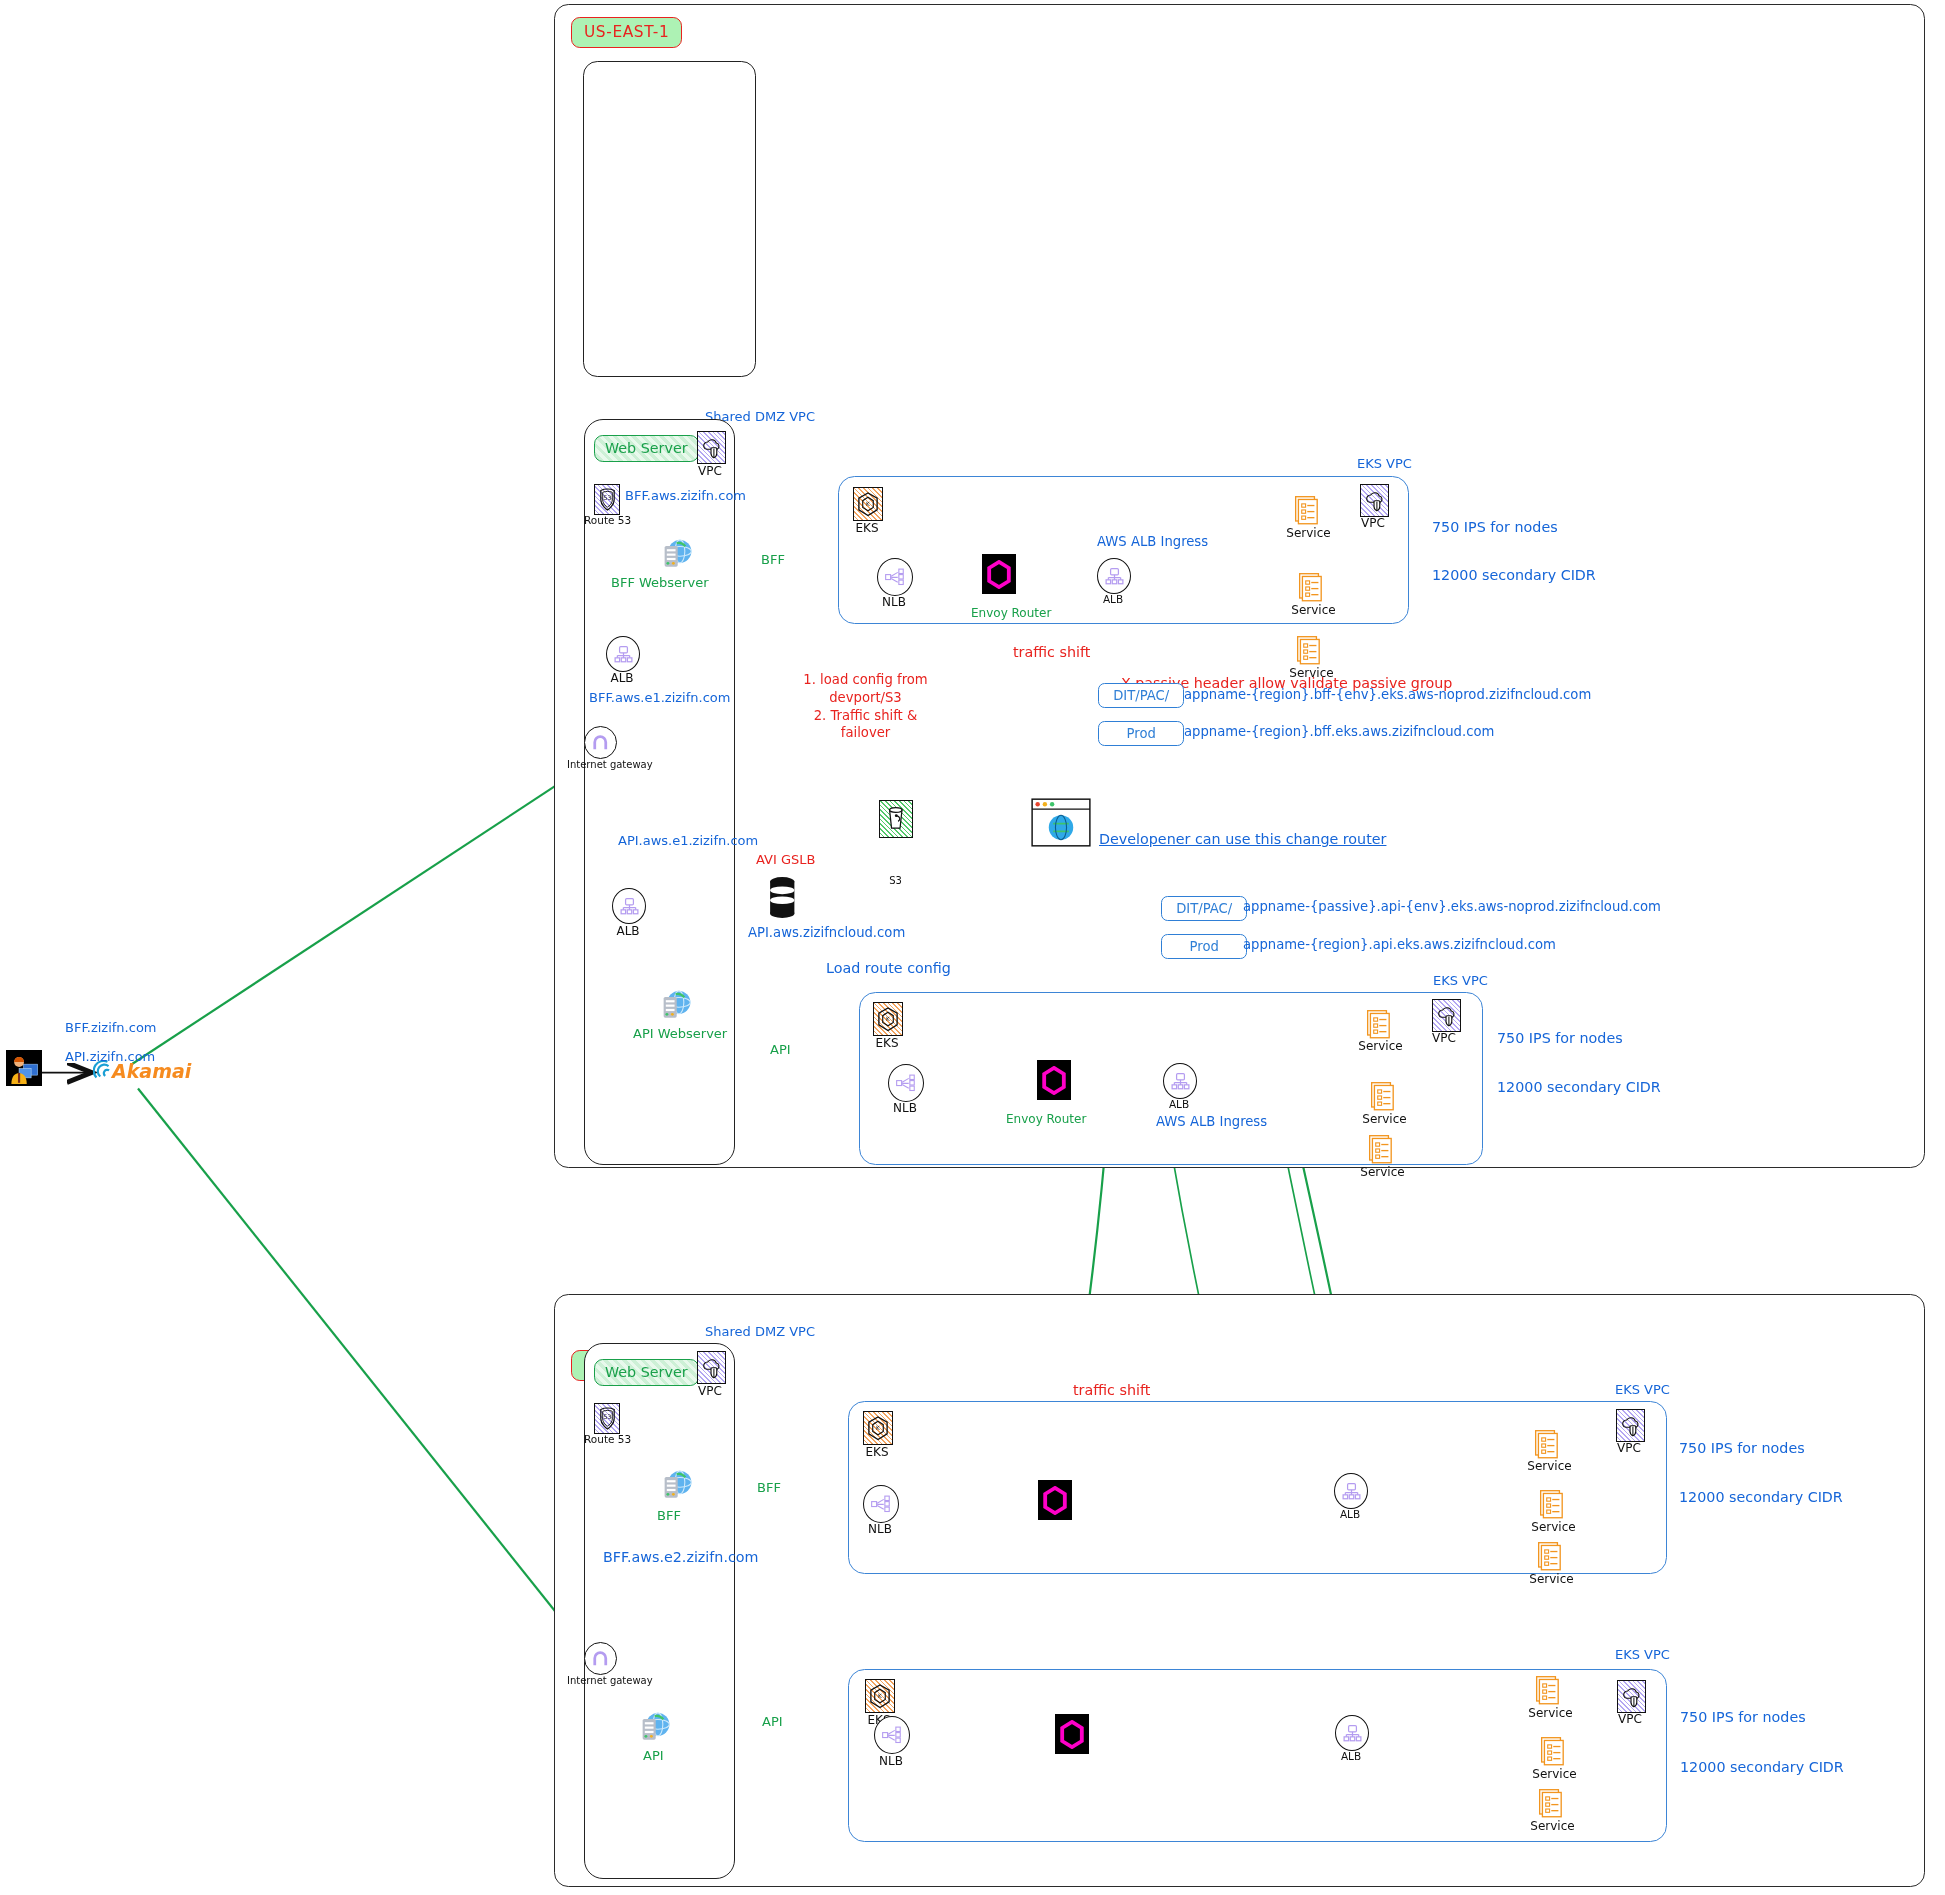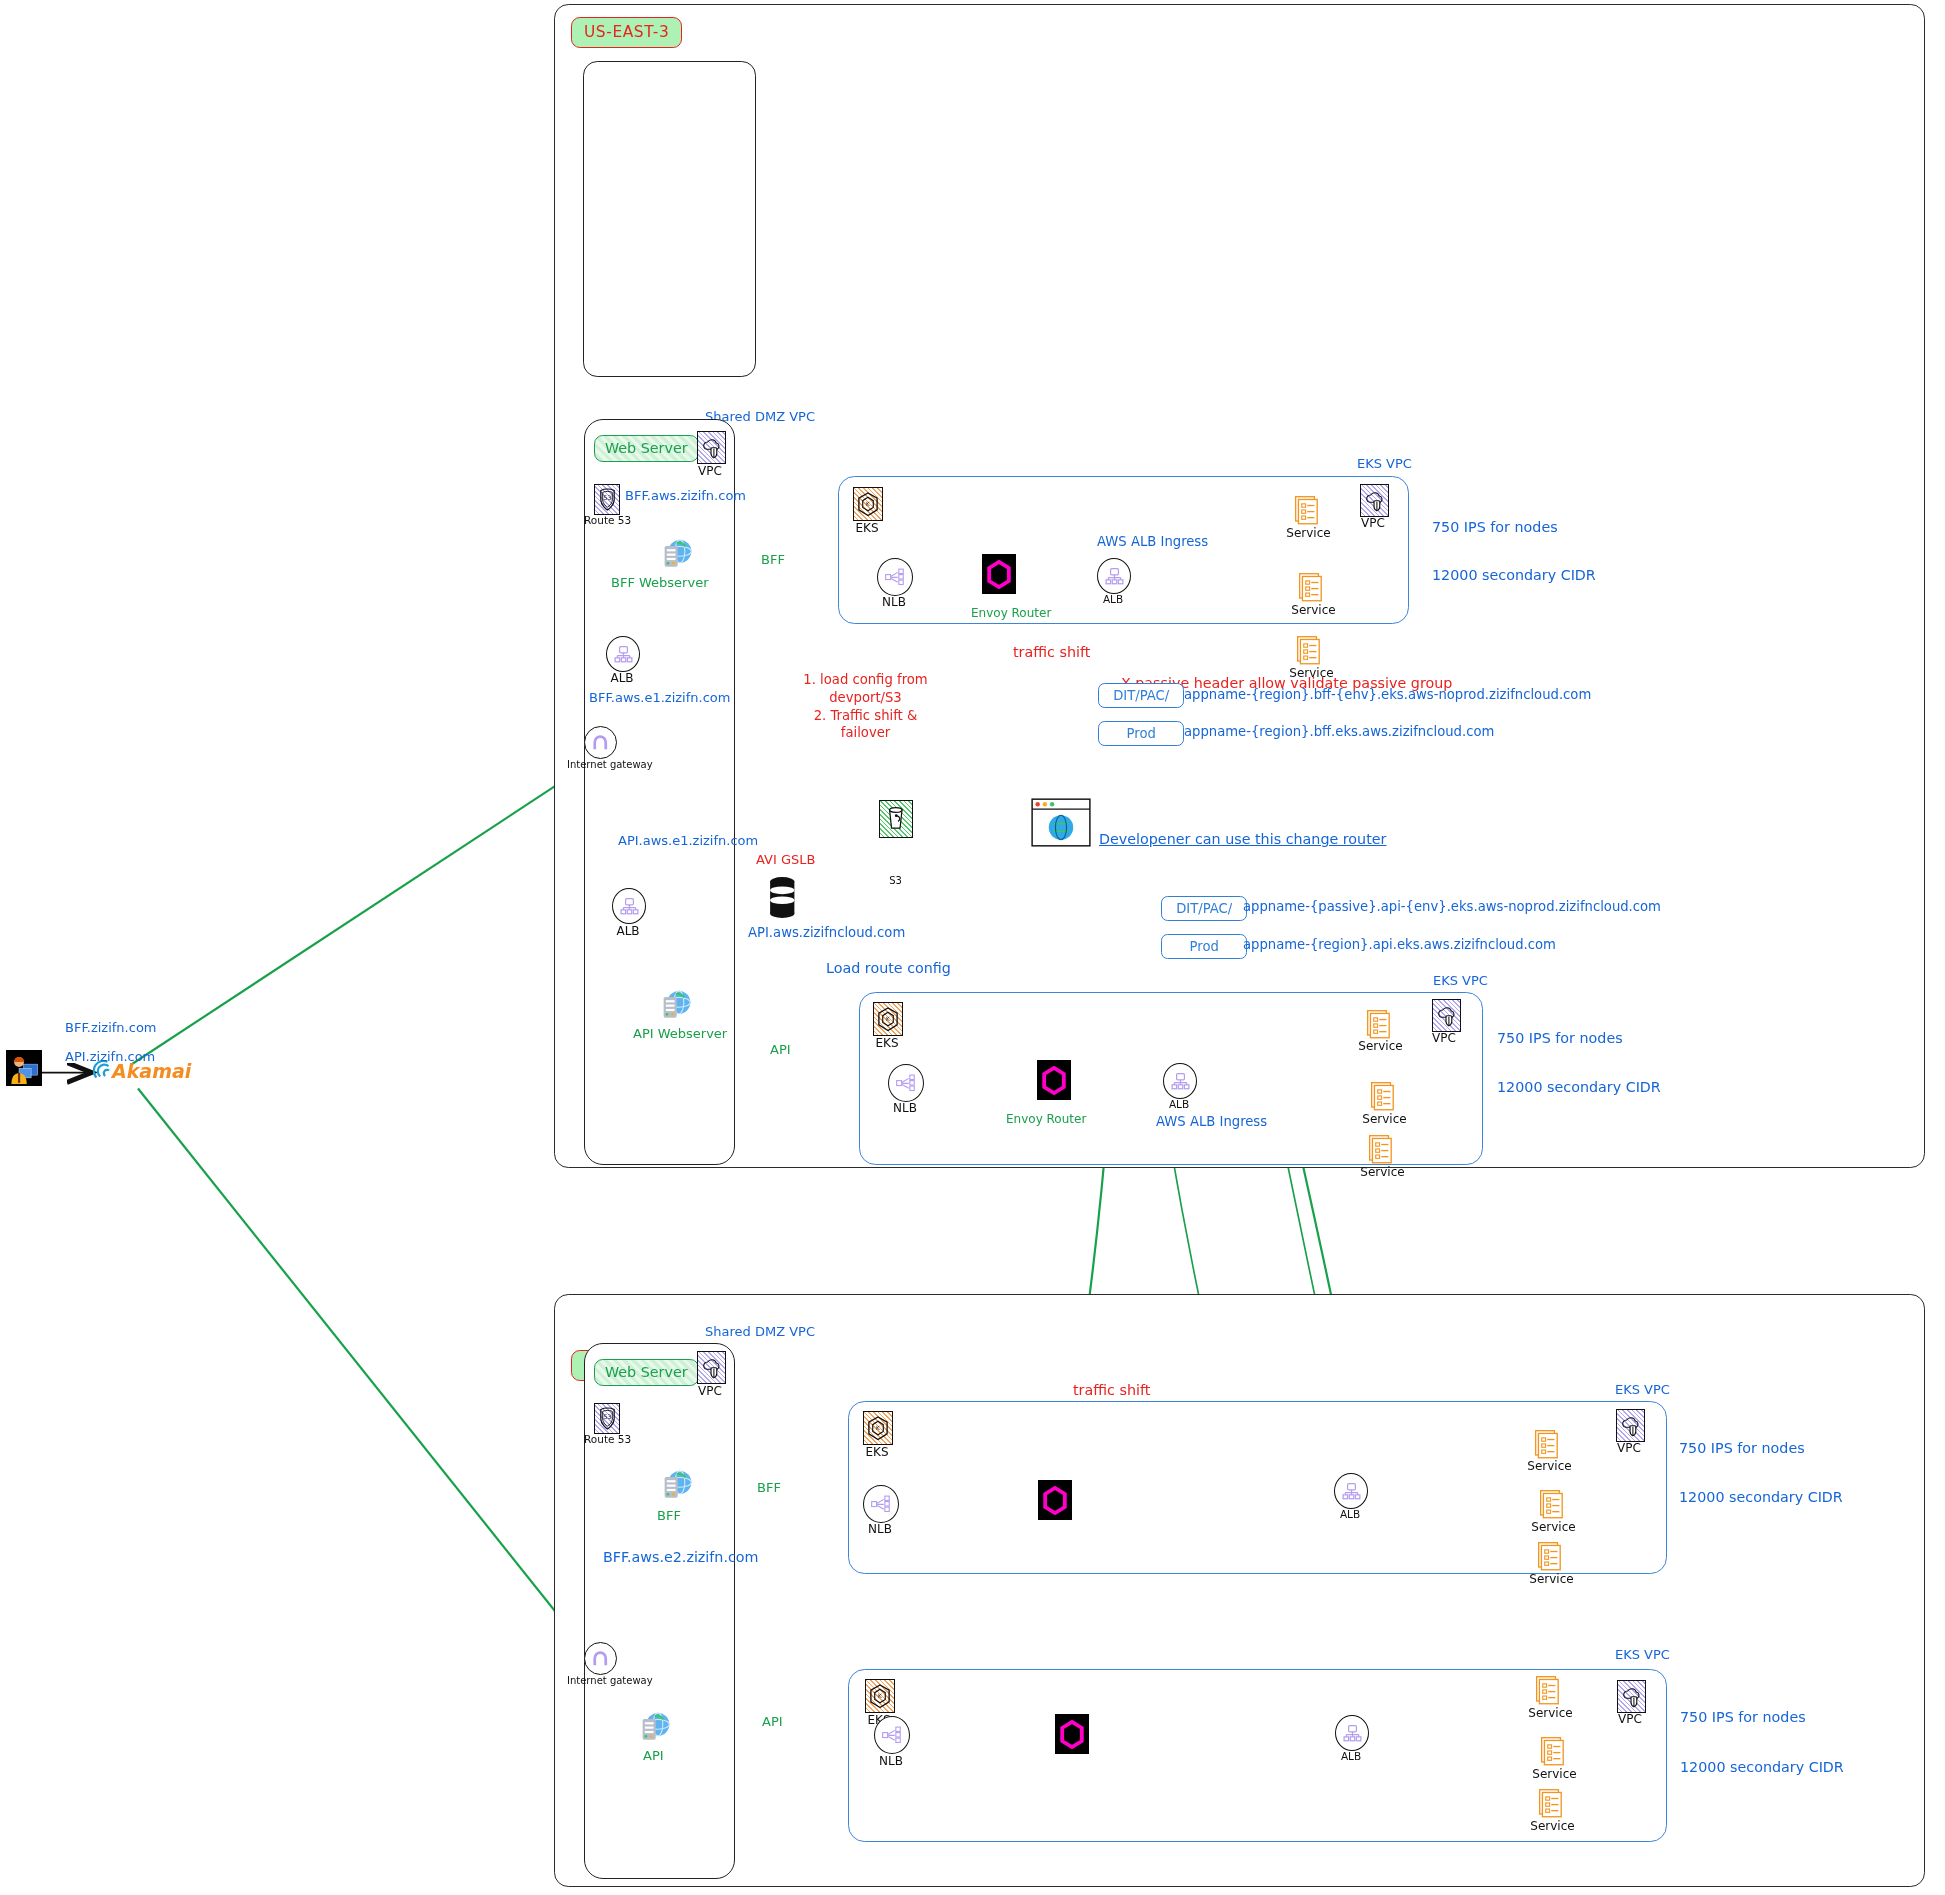--- a/index.html
+++ b/index.html
@@ -149,21 +149,21 @@
     <svg width="19" height="22" viewBox="0 0 34 40" style="vertical-align:-4.4px">
       <path d="M26 3A18 18 0 0 0 6 32" fill="none" stroke="#1a9fd4" stroke-width="4"></path>
       <path d="M28 11A12 12 0 0 0 13 30" fill="none" stroke="#1a9fd4" stroke-width="4"></path>
       <path d="M29 19a6 6 0 0 0-7 10" fill="none" stroke="#1a9fd4" stroke-width="4"></path>
     </svg><span>Akamai</span>
   </div>
   <div class="lbl blue t28" style="left:65px;top:1020px;">BFF.zizifn.com</div>
   <div class="lbl blue t28" style="left:65px;top:1049px;">API.zizifn.com</div>
 
   <div class="region" style="left:554px;top:4.4px;width:1369px;height:1162px;"></div>
-  <div class="region-badge" style="left:571px;top:16.5px;">US-EAST-3</div>
+  <div class="region-badge" style="left:571px;top:16.5px;">US-EAST-1</div>
 
   <div class="plainbox" style="left:583px;top:61px;width:171px;height:314px;"></div>
 
   <div class="lbl blue t28" style="left:705px;top:409px;">Shared DMZ VPC</div>
   <div class="dmzbox" style="left:584px;top:419px;width:149px;height:744px;"></div>
 
   <div class="webserver-chip" style="left:594px;top:435px;">Web Server</div>
 
   <div class="ico hatch-purple" style="left:697px;top:431px;width:26.5px;height:31px;">
     <svg viewBox="0 0 48 56" width="23" height="27.6" style="margin:1.7px">

